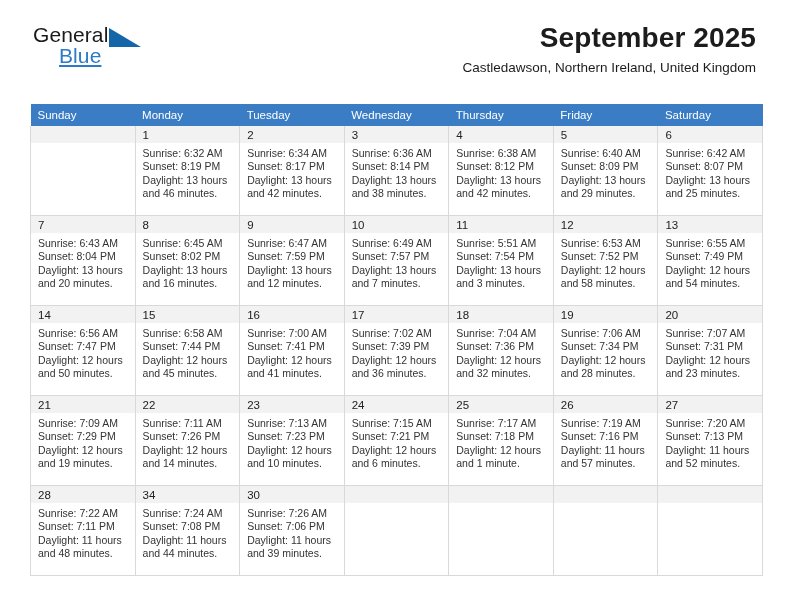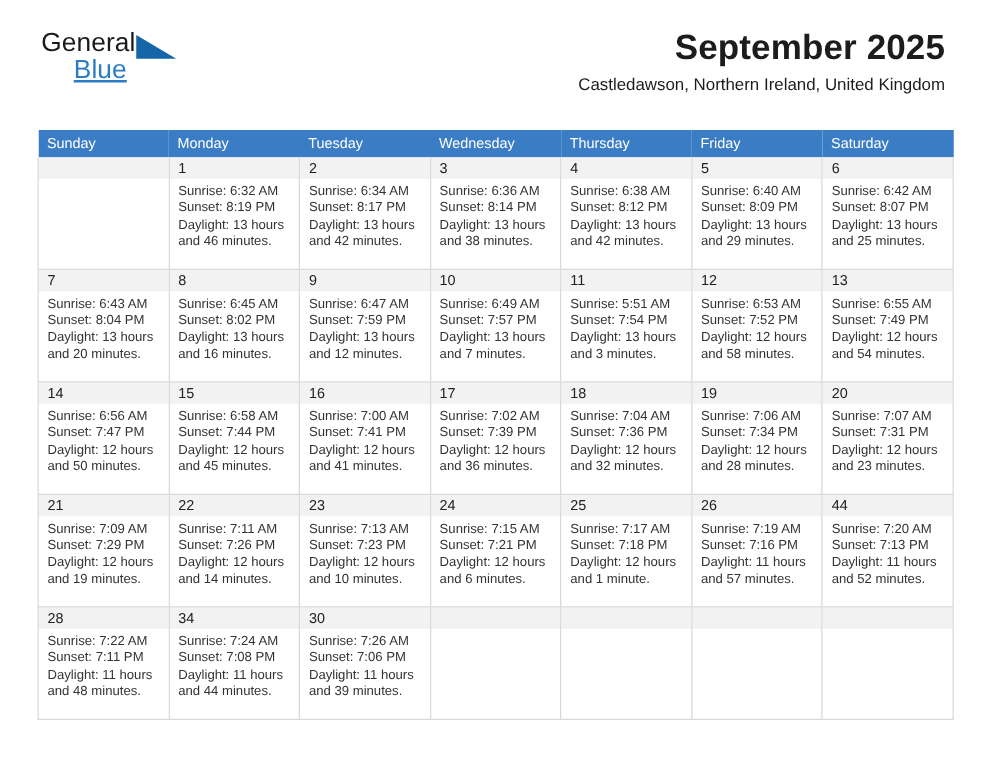--- a/index.html
+++ b/index.html
@@ -422,21 +422,21 @@
           <td class="">
             <div class="daynum-bar">26</div>
             <div class="day-body">
               <div>Sunrise: 7:19 AM</div>
               <div>Sunset: 7:16 PM</div>
               <div>Daylight: 11 hours</div>
               <div>and 57 minutes.</div>
             </div>
           </td>
           <td class="">
-            <div class="daynum-bar">44</div>
+            <div class="daynum-bar">27</div>
             <div class="day-body">
               <div>Sunrise: 7:20 AM</div>
               <div>Sunset: 7:13 PM</div>
               <div>Daylight: 11 hours</div>
               <div>and 52 minutes.</div>
             </div>
           </td>
         </tr>
         <tr>
           <td class="">

